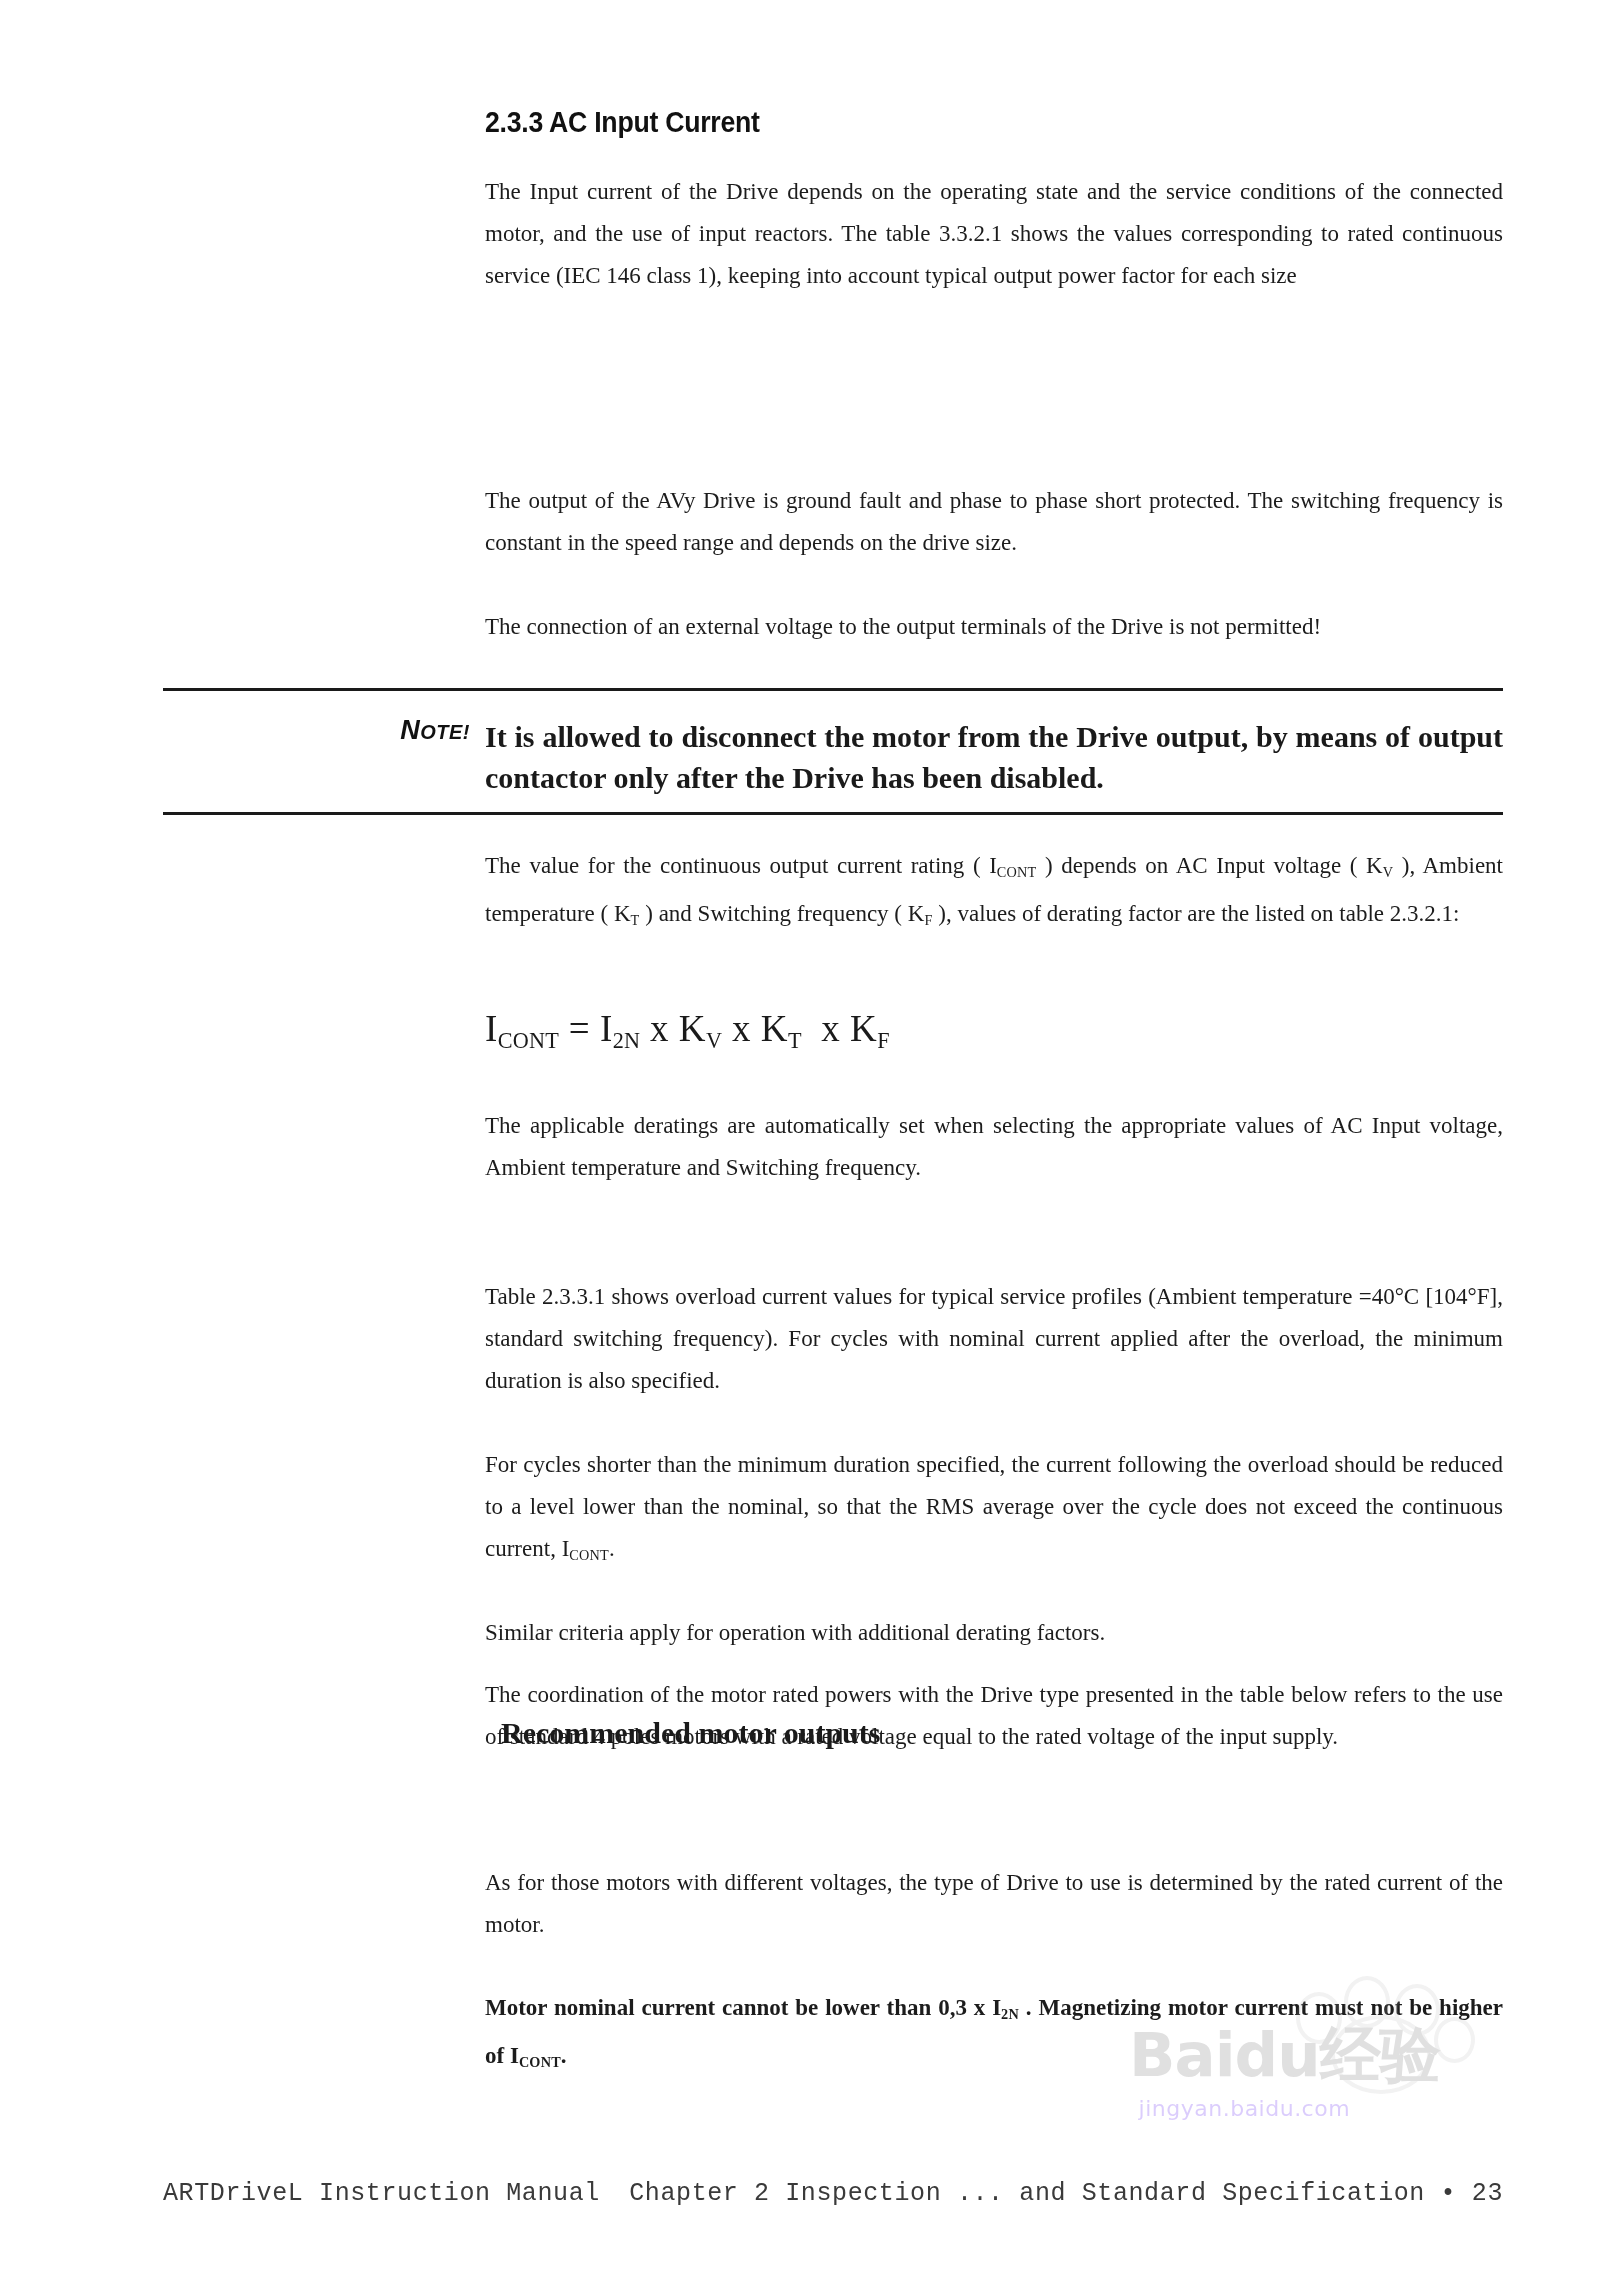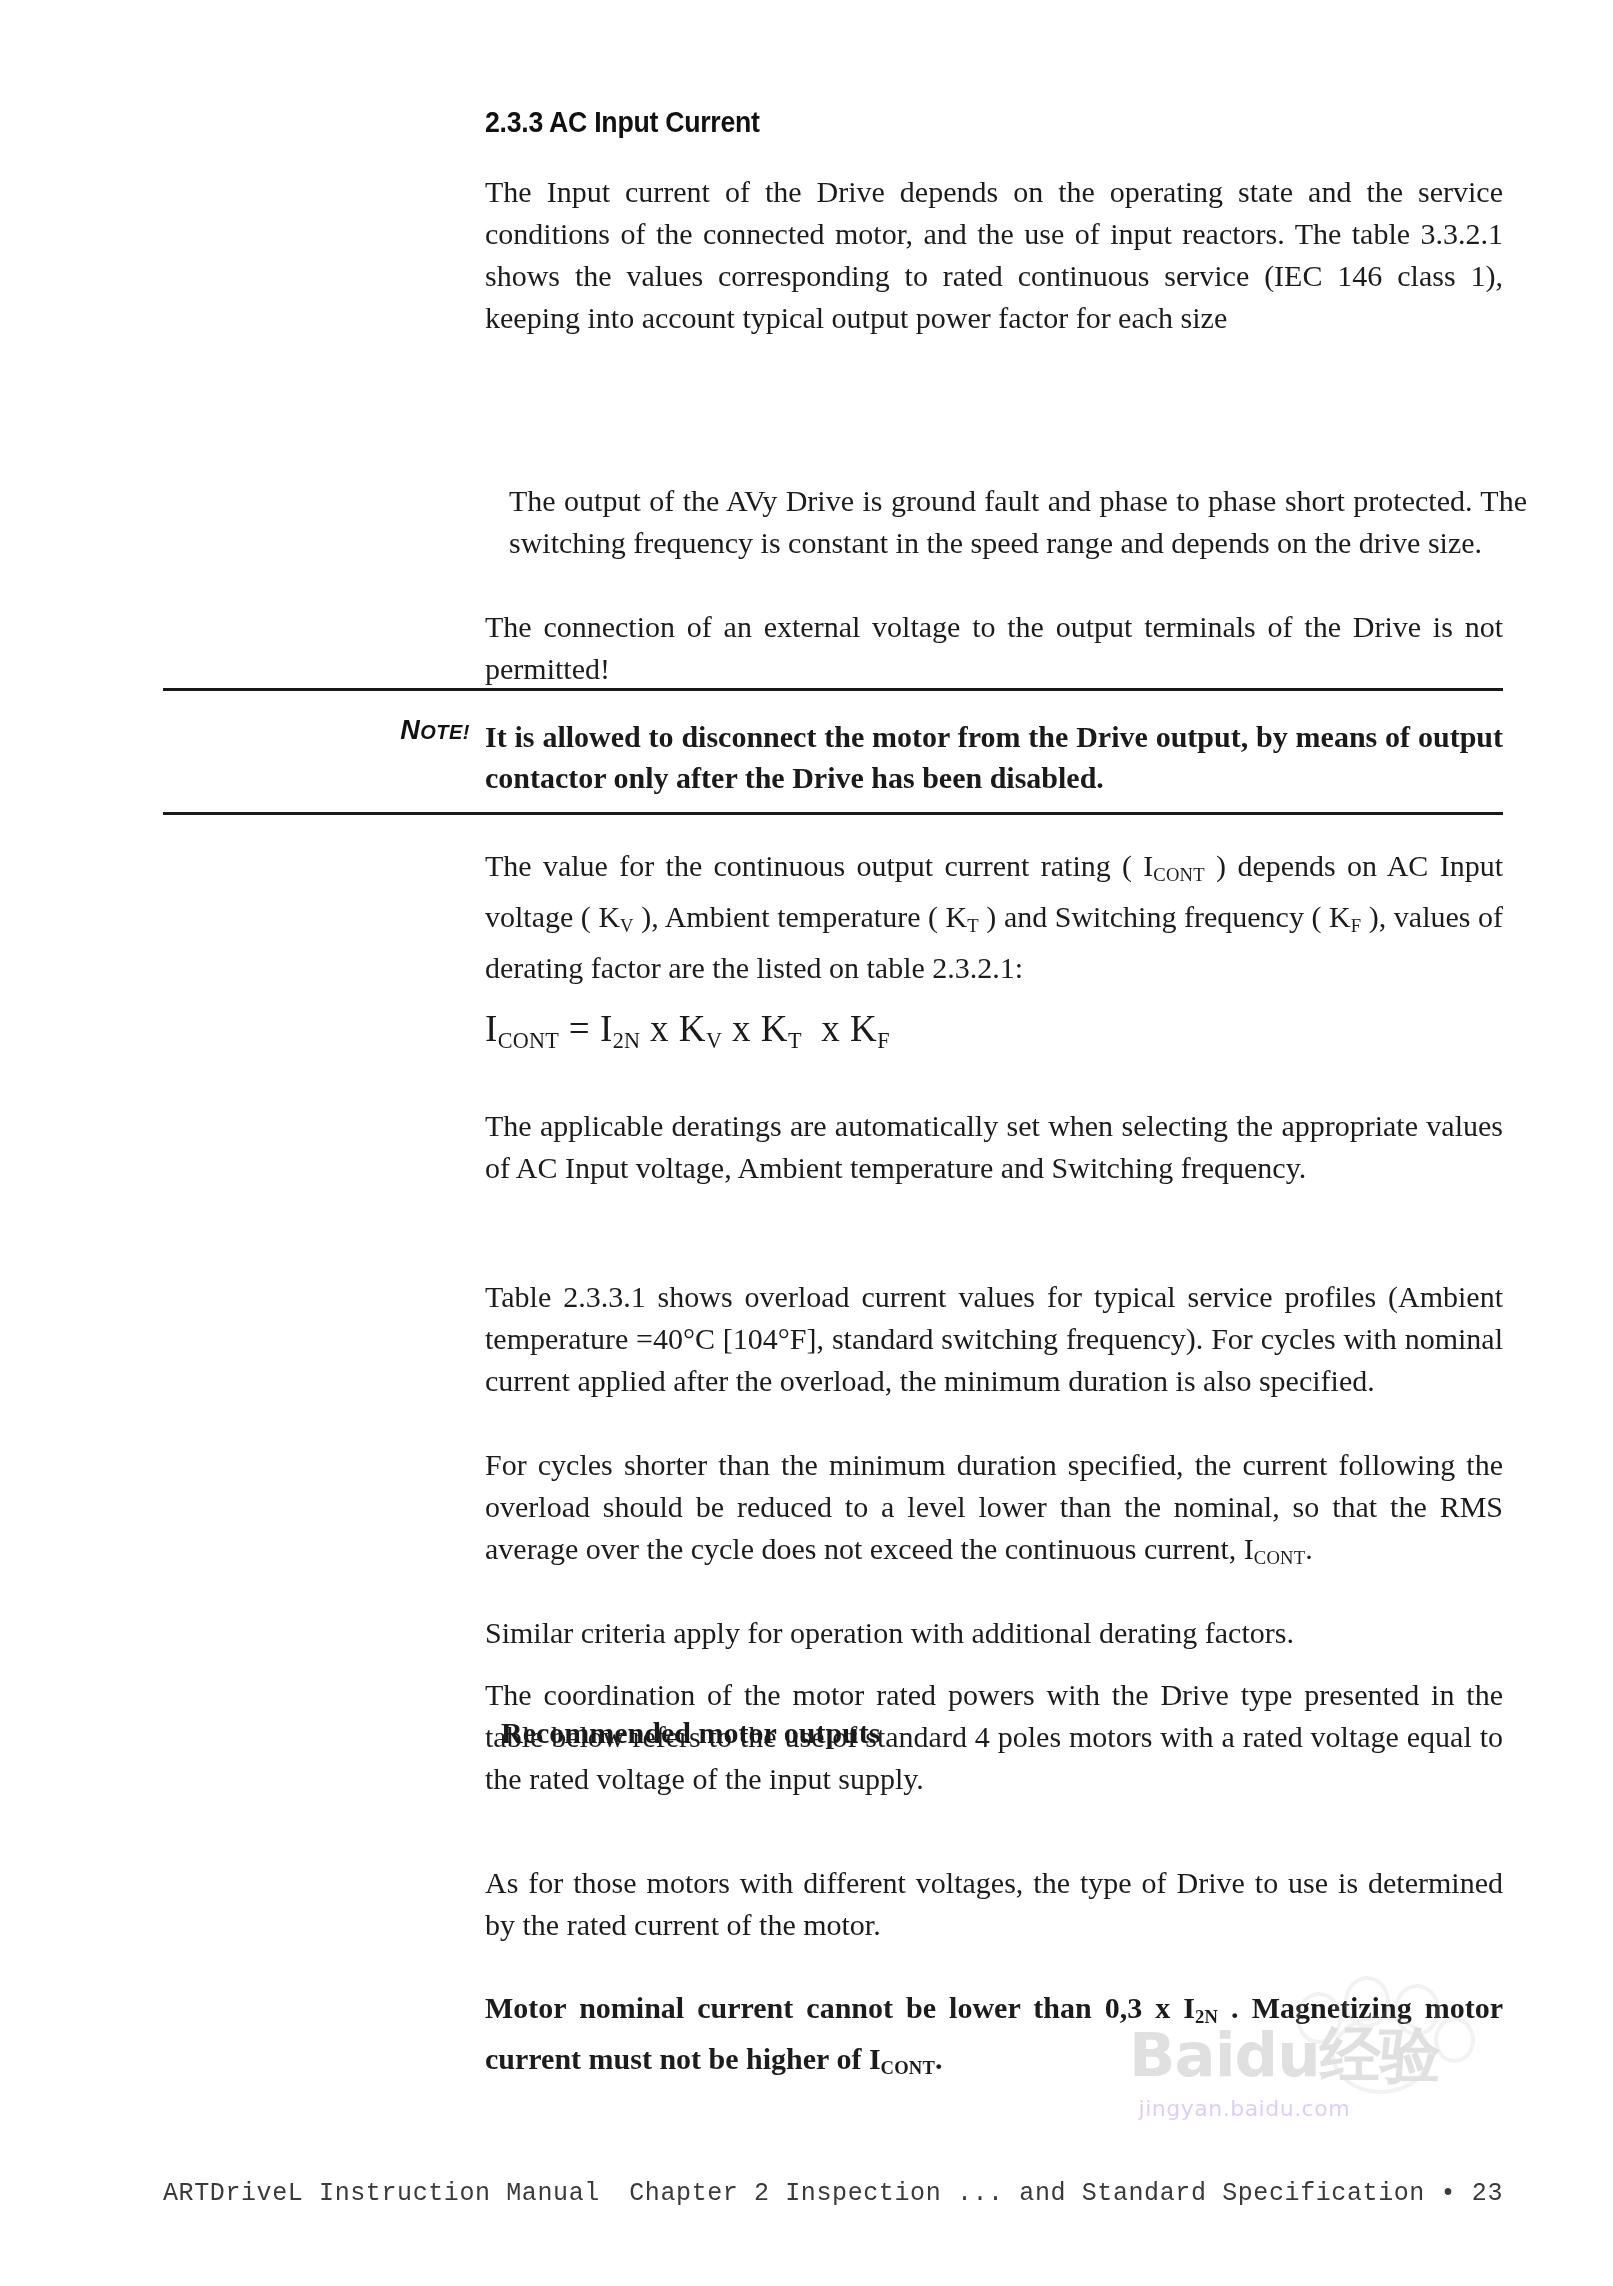--- a/index.html
+++ b/index.html
@@ -45,21 +45,21 @@
     letter-spacing: -0.3px;
     margin: 0;
     padding: 0;
     color: #111;
     transform: scaleX(0.92);
     transform-origin: left center;
   }
 
   
   p.para {
-    font-size: 30px;
+    font-size: 23px;
     line-height: 42px;
     margin: 0;
     padding: 0;
     text-align: justify;
     color: #1c1c1c;
   }
   p.para.left {
     text-align: left;
   }
   p.bold {
@@ -186,21 +186,21 @@
 
     <div class="body-col" style="top:106px;">
       <h2 class="section-heading">2.3.3 AC Input Current</h2>
     </div>
 
     <div class="body-col" style="top:171px;">
       <p class="para">The Input current of the Drive depends on the operating state and the service conditions of the connected motor, and the use of input reactors. The table 3.3.2.1 shows the values corresponding to rated continuous service (IEC 146 class 1), keeping into account typical output power factor for each size</p>
     </div>
 
 
-    <div class="body-col" style="top:480px;margin-left:24px;">
+    <div class="body-col" style="top:480px;">
       <p class="para">The output of the AVy Drive is ground fault and phase to phase short protected. The switching frequency is constant in the speed range and depends on the drive size.</p>
     </div>
 
     <div class="body-col" style="top:606px;">
       <p class="para">The connection of an external voltage to the output terminals of the Drive is not permitted!</p>
     </div>
 
     <div class="rule" style="top:688px;"></div>
 
     <div class="note-label-col" style="top:715px;">

